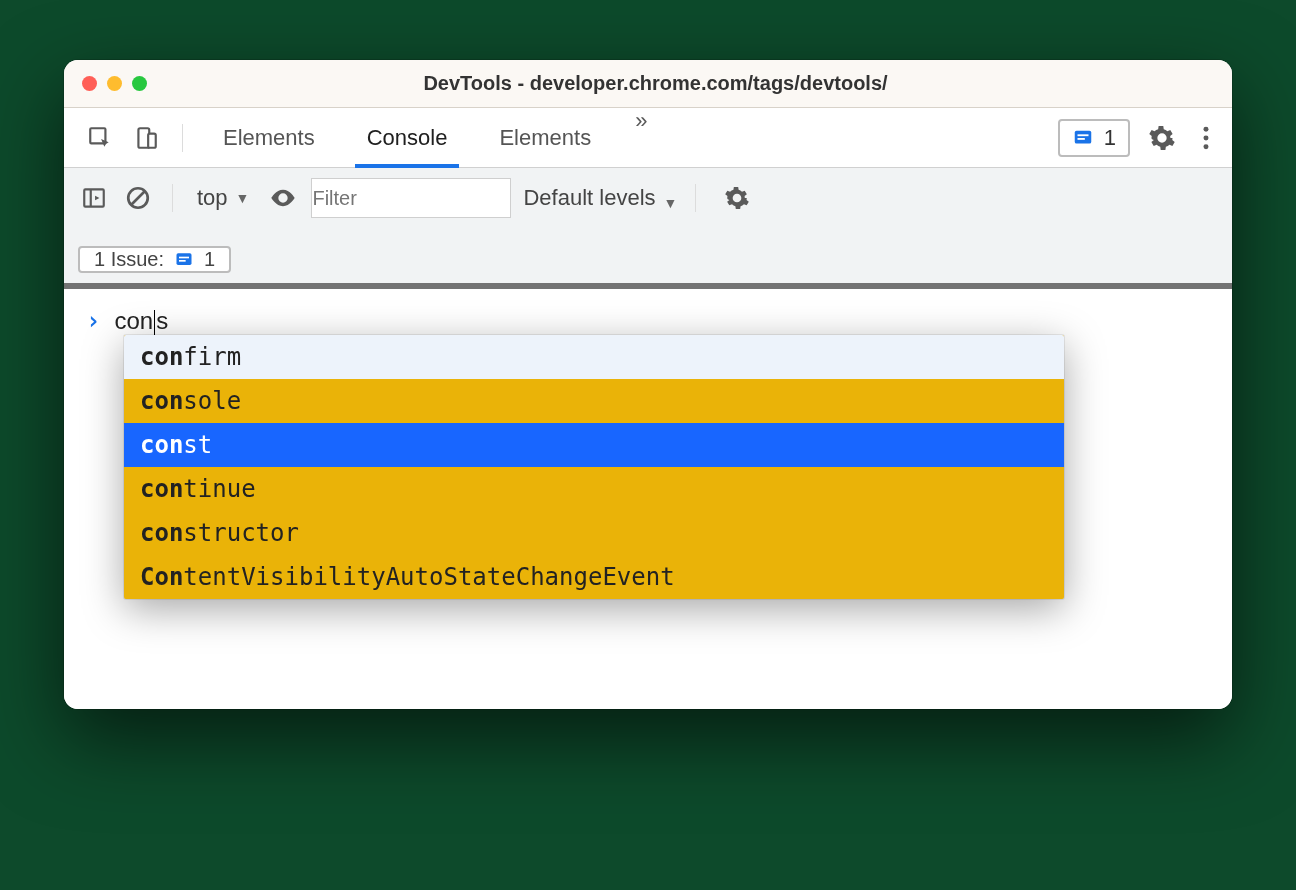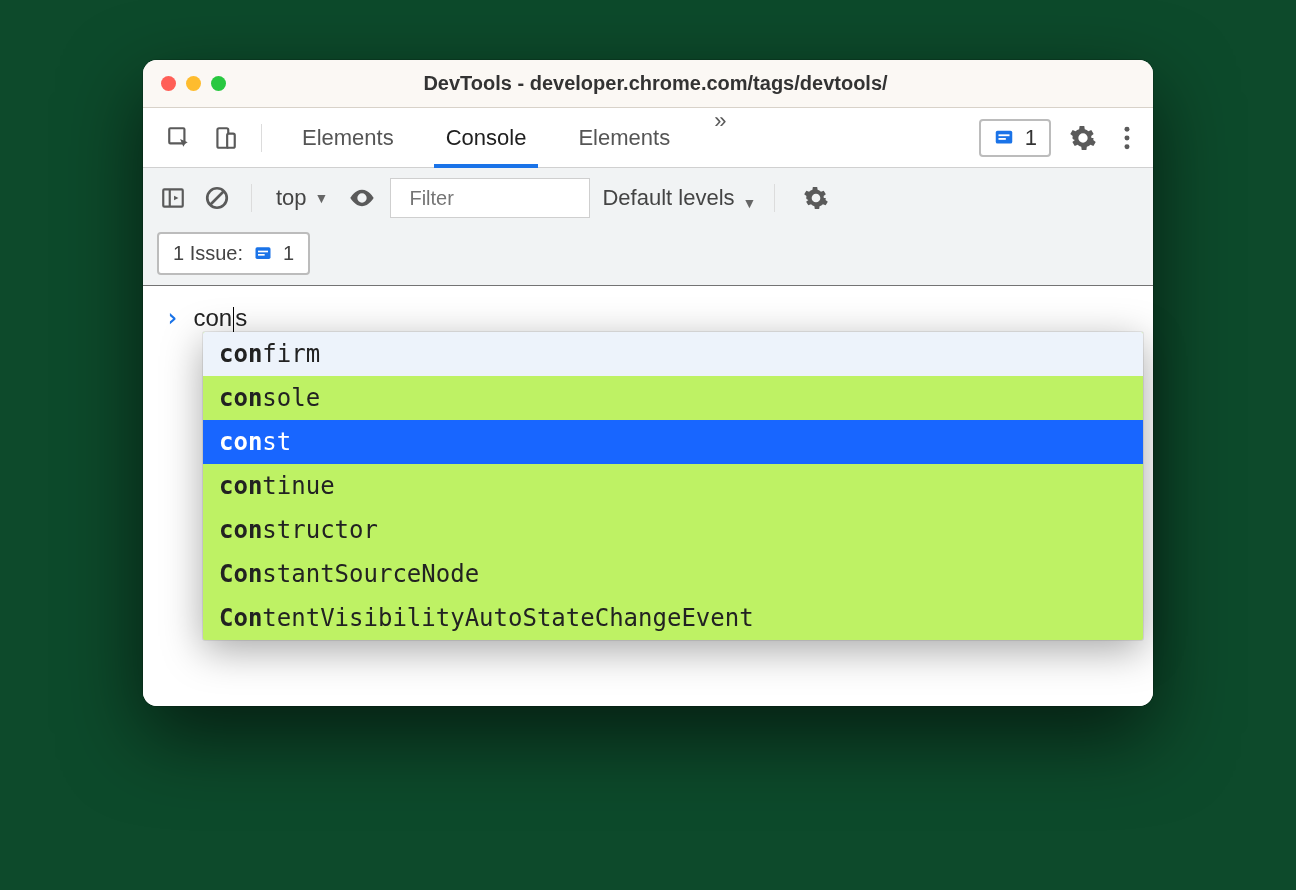--- a/index.html
+++ b/index.html
@@ -7,21 +7,21 @@
     background: #0d4a2b;
     font-family: -apple-system, BlinkMacSystemFont, "Segoe UI", Helvetica, Arial, sans-serif;
     width: 1296px;
     height: 890px;
     display: flex;
     align-items: flex-start;
     justify-content: center;
     padding-top: 60px;
   }
   .window {
-    width: 1010px;
+    width: 1168px;
     background: #fff;
     border-radius: 14px;
     box-shadow: 0 30px 80px rgba(0,0,0,0.6), 0 0 0 1px rgba(0,0,0,0.15);
     overflow: visible;
     position: relative;
   }
   .titlebar {
     height: 48px;
     background: #fbf8f4;
     border-bottom: 1px solid #d8d2c9;
@@ -90,55 +90,55 @@
     display: flex; align-items: center; gap: 10px;
     font-size: 22px; color: #333;
     cursor: pointer;
   }
   .badge-box svg { color: #1a73e8; }
   .gear-btn { color: #5a5a5a; cursor: pointer; padding: 0 10px; }
   .kebab { color: #5a5a5a; cursor: pointer; padding: 0 8px; font-size: 24px; }
 
   .toolbar2 {
     background: #f1f3f4;
-    border-bottom: 1px solid #737373;
+    border-bottom: 6px solid #737373;
     padding: 10px 14px;
     display: flex;
     flex-wrap: wrap;
     align-items: center;
-    gap: 14px;
+    gap: 28px;
   }
   .t2-row1 {
     display: flex; align-items: center; gap: 12px; width: 100%;
   }
   .context-select {
     display: flex; align-items: center; gap: 8px;
     font-size: 22px; color: #444;
     padding: 2px 6px; cursor: pointer;
   }
   .context-select .caret { font-size: 14px; color: #666; }
   .filter-input {
     width: 200px; height: 40px;
     border: 1px solid #cfcfcf;
     background: #fff;
     font-size: 20px;
-    padding: 0 18px;
+    padding: 0 0;
     color: #666;
   }
   .levels {
     display: flex; align-items: flex-end; gap: 8px;
     font-size: 22px; color: #444; cursor: pointer;
   }
   .levels .caret { font-size: 14px; color: #666; }
 
   .issues-pill {
     display: inline-flex; align-items: center; gap: 10px;
     border: 2px solid #bcbcbc; border-radius: 4px;
     background: #fff;
-    padding: 8px 14px;
+    padding: 0 14px;
     font-size: 20px; color: #444;
     cursor: pointer;
   }
   .issues-pill svg { color: #1a73e8; }
 
   .console-area {
     padding: 14px 0 20px 0;
     position: relative;
     min-height: 420px;
     border-radius: 0 0 14px 14px;
@@ -161,21 +161,21 @@
     width: 1px; height: 26px; background: #000;
     vertical-align: middle;
     margin: 0 1px;
   }
 
   .autocomplete {
     position: absolute;
     left: 60px;
     top: 46px;
     width: 940px;
-    background: #bef264;
+    background: #eab308;
     box-shadow: 0 10px 40px rgba(0,0,0,0.35), 0 0 0 1px rgba(0,0,0,0.08);
     border-radius: 2px;
     overflow: hidden;
     font-family: Menlo, Consolas, monospace;
     font-size: 24px;
   }
   .ac-row {
     padding: 8px 16px;
     cursor: pointer;
     white-space: nowrap;
@@ -311,18 +311,17 @@
       <span class="prompt-chevron">›</span>
       <span class="prompt-input"><span>con</span><span class="cursor-bar"></span><span>s</span></span>
     </div>
 
     <div id="ac" class="autocomplete">
         <div class="ac-row hover"><span class="ac-bold">con</span><span>firm</span></div>
         <div class="ac-row"><span class="ac-bold">con</span><span>sole</span></div>
         <div class="ac-row selected"><span class="ac-bold">con</span><span>st</span></div>
         <div class="ac-row"><span class="ac-bold">con</span><span>tinue</span></div>
         <div class="ac-row"><span class="ac-bold">con</span><span>structor</span></div>
-        <div class="ac-row"><span class="ac-bold">Con</span><span>stantSourceNode</span></div>
         <div class="ac-row"><span class="ac-bold">Con</span><span>tentVisibilityAutoStateChangeEvent</span></div>
       </div>
   </div>
 
 </div>
 
 </body></html>

